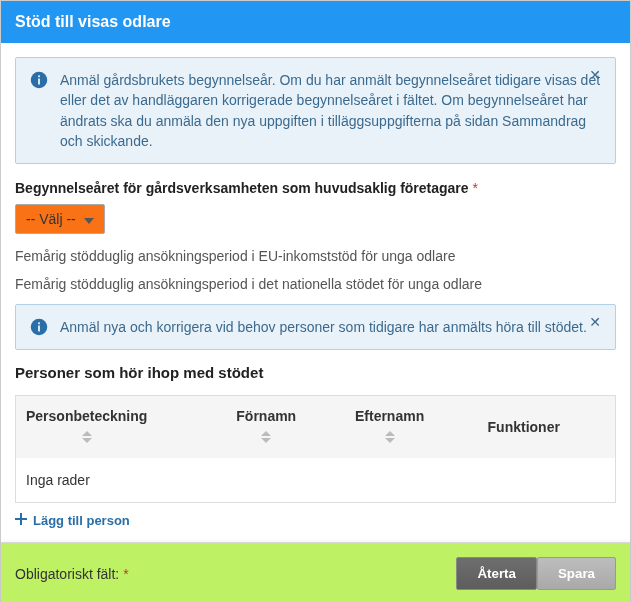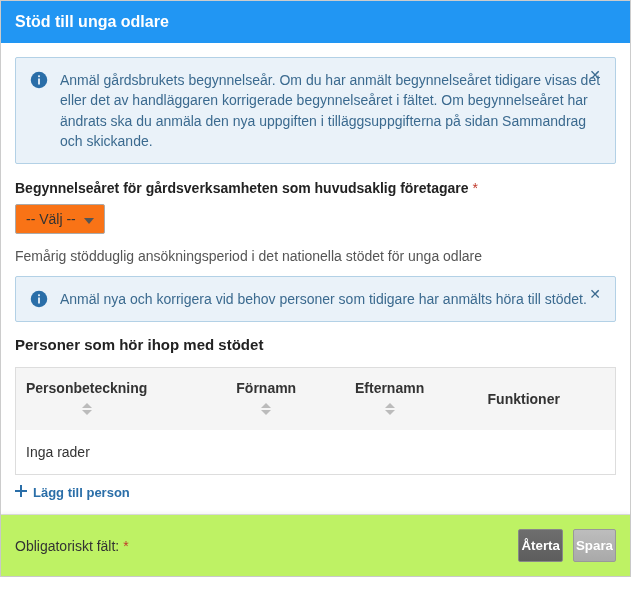--- a/index.html
+++ b/index.html
@@ -29,29 +29,29 @@
   .table thead td { background: #f5f5f5; padding: 12px 10px; font-weight: normal; color:#333; }
   .th-inner { display: inline-flex; align-items: center; gap: 6px; font-weight: bold; flex-direction: column;}
   .sort svg { width: 10px; height: 12px; }
   .sort svg .up, .sort svg .down { fill: #bbb; }
   .table tbody td { padding: 14px 10px; }
   .add-link { margin-top: 10px; display: inline-flex; align-items: center; gap: 6px; color: #2a6ea8; cursor: pointer; font-weight: bold; font-size: 13px;}
   .plus svg { width: 12px; height: 12px; fill:#2a6ea8; }
 
   .footer { border-top: 1px solid #d8d8d8; background: #bef264; padding: 14px 14px; margin-top: 14px; display:flex; align-items:center; box-shadow: 0 -1px 4px rgba(0,0,0,0.05); }
   .footer .note { flex: 1 1 auto; color:#333; }
-  .btn { border: 1px solid #888; background: linear-gradient(#6e6e6e,#5d5d5d); color:#fff; padding: 8px 2px; border-radius:2px; cursor:pointer; margin-left:10px; font-weight:bold;}
+  .btn { border: 1px solid #888; background: linear-gradient(#6e6e6e,#5d5d5d); color:#fff; padding: 8px 20px; border-radius:2px; cursor:pointer; font-weight:bold;}
   .btn.secondary { background: linear-gradient(#bdbdbd,#a9a9a9); color:#fff; border-color:#999;}
 </style>
 </head>
 <body>
 
 <div class="window">
   <div class="titlebar">
-    <span>Stöd till unga odlare</span>
+    <span>Stöd till visas odlare</span>
   </div>
 
   <div class="content">
 
     <div class="infobox">
       <span class="info-icon-wrap">
         <svg viewBox="0 0 24 24">
             <circle cx="12" cy="12" r="11"></circle>
             <rect x="10.8" y="10" width="2.4" height="8" fill="#eaf2f9"></rect>
             <rect x="10.8" y="5.8" width="2.4" height="2.4" fill="#eaf2f9"></rect>
@@ -69,20 +69,21 @@
           <span>-- Välj --</span>
           <span class="caret-down">
             <svg viewBox="0 0 10 6">
                 <polygon points="0,0 10,0 5,6"></polygon>
               </svg>
           </span>
         </div>
       </div>
     </div>
 
+    <div class="period-line">Femårig stödduglig ansökningsperiod i EU-inkomststöd för unga odlare</div>
     <div class="period-line">Femårig stödduglig ansökningsperiod i det nationella stödet för unga odlare</div>
 
     <div class="infobox" style="margin-top:12px;">
       <span class="info-icon-wrap">
         <svg viewBox="0 0 24 24">
             <circle cx="12" cy="12" r="11"></circle>
             <rect x="10.8" y="10" width="2.4" height="8" fill="#eaf2f9"></rect>
             <rect x="10.8" y="5.8" width="2.4" height="2.4" fill="#eaf2f9"></rect>
           </svg>
       </span>

